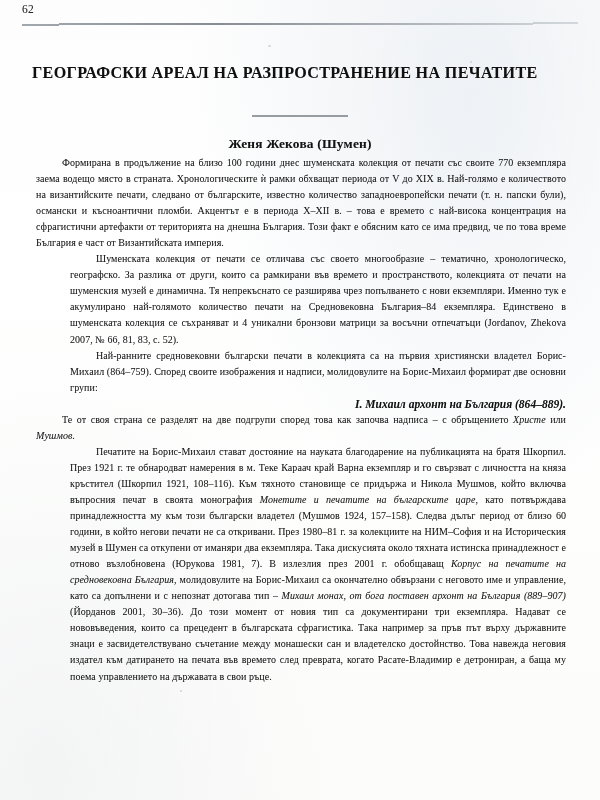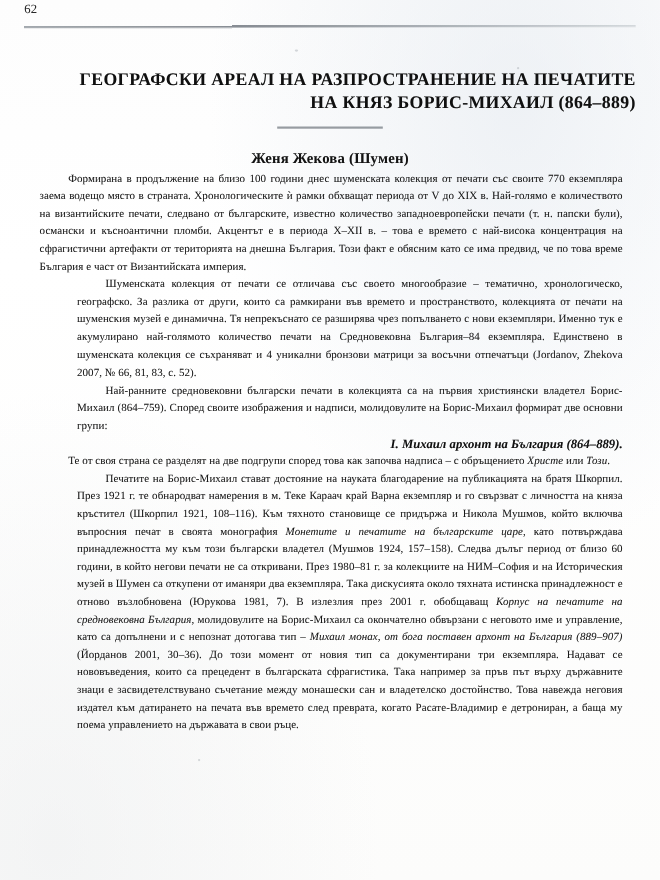--- a/index.html
+++ b/index.html
@@ -53,24 +53,24 @@
     top: 23px;
     width: 556px;
     height: 2px;
     background: linear-gradient(90deg, #9aa0a6 0%, #7d838a 35%, #a9afb5 72%, #cdd2d6 100%);
     opacity: 0.92;
     transform: rotate(-0.12deg);
   }
 
   .title-block {
     position: absolute;
-    left: 22px;
+    left: 32px;
     top: 62px;
     width: 556px;
-    text-align: right;
+    text-align: left;
   }
   .title-line {
     font-family: "Liberation Serif", "DejaVu Serif", serif;
     font-weight: bold;
     font-size: 16.1px;
     line-height: 21px;
     letter-spacing: 0.35px;
     color: #141414;
     white-space: nowrap;
   }
@@ -149,39 +149,38 @@
 <div class="page"></div>
 
 <div class="content ink">
 
   <div class="folio">62</div>
 
   <div class="rule-top"></div>
 
   <div class="title-block">
     <div class="title-line">ГЕОГРАФСКИ АРЕАЛ НА РАЗПРОСТРАНЕНИЕ НА ПЕЧАТИТЕ</div>
-    <div class="title-line">НА КНЯЗ БОРИС-МИХАИЛ (864–889)</div>
   </div>
 
   <div class="rule-mid"></div>
 
   <div class="author">Женя Жекова (Шумен)</div>
 
   <div class="body">
 
     <p class="para">Формирана в продължение на близо 100 години днес шуменската колекция от печати със своите 770 екземпляра заема водещо място в страната. Хронологическите ѝ рамки обхващат периода от V до XIX в. Най-голямо е количеството на византийските печати, следвано от българските, известно количество западноевропейски печати (т. н. папски були), османски и късноантични пломби. Акцентът е в периода X–XII в. – това е времето с най-висока концентрация на сфрагистични артефакти от територията на днешна България. Този факт е обясним като се има предвид, че по това време България е част от Византийската империя.</p>
 
     <p class="para">Шуменската колекция от печати се отличава със своето многообразие – тематично, хронологическо, географско. За разлика от други, които са рамкирани във времето и пространството, колекцията от печати на шуменския музей е динамична. Тя непрекъснато се разширява чрез попълването с нови екземпляри. Именно тук е акумулирано най-голямото количество печати на Средновековна България–84 екземпляра. Единствено в шуменската колекция се съхраняват и 4 уникални бронзови матрици за восъчни отпечатъци (Jordanov, Zhekova 2007, № 66, 81, 83, с. 52).</p>
 
     <p class="para">Най-ранните средновековни български печати в колекцията са на първия християнски владетел Борис-Михаил (864–759). Според своите изображения и надписи, молидовулите на Борис-Михаил формират две основни групи:</p>
 
     <p class="group">I. Михаил архонт на България (864–889).</p>
 
 
-    <p class="para"><span>Те от своя страна се разделят на две подгрупи според това как започва надписа – с обръщението </span><i class="ttl">Христе</i><span> или </span><i class="ttl">Този</i><span>.</span></p>
+    <p class="para"><span>Те от своя страна се разделят на две подгрупи според това как започва надписа – с обръщението </span><i class="ttl">Христе</i><span> или </span><i class="ttl">Мушмов</i><span>.</span></p>
 
     <p class="para"><span>Печатите на Борис-Михаил стават достояние на науката благодарение на публикацията на братя Шкорпил. През 1921 г. те обнародват намерения в м. Теке Караач край Варна екземпляр и го свързват с личността на княза кръстител (Шкорпил 1921, 108–116). Към тяхното становище се придържа и Никола Мушмов, който включва въпросния печат в своята монография </span><i class="ttl">Монетите и печатите на българските царе</i><span>, като потвърждава принадлежността му към този български владетел (Мушмов 1924, 157–158). Следва дълъг период от близо 60 години, в който негови печати не са откривани. През 1980–81 г. за колекциите на НИМ–София и на Историческия музей в Шумен са откупени от иманяри два екземпляра. Така дискусията около тяхната истинска принадлежност е отново възлобновена (Юрукова 1981, 7). В излезлия през 2001 г. обобщаващ </span><i class="ttl">Корпус на печатите на средновековна България</i><span>, молидовулите на Борис-Михаил са окончателно обвързани с неговото име и управление, като са допълнени и с непознат дотогава тип – </span><i class="ttl">Михаил монах, от бога поставен архонт на България (889–907)</i><span> (Йорданов 2001, 30–36). До този момент от новия тип са документирани три екземпляра. Надават се нововъведения, които са прецедент в българската сфрагистика. Така например за пръв път върху държавните знаци е засвидетелствувано съчетание между монашески сан и владетелско достойнство. Това навежда неговия издател към датирането на печата във времето след преврата, когато Расате-Владимир е детрониран, а баща му поема управлението на държавата в свои ръце.</span></p>
 
   </div>
 
   <div class="speck" style="left:470px;top:61px;width:2px;height:2px;"></div>
   <div class="speck" style="left:268px;top:45px;width:3px;height:2px;"></div>
   <div class="speck" style="left:180px;top:690px;width:2px;height:2px;"></div>
 
 </div>

